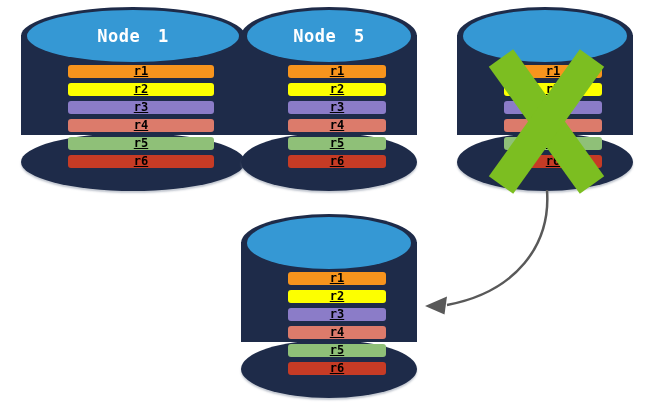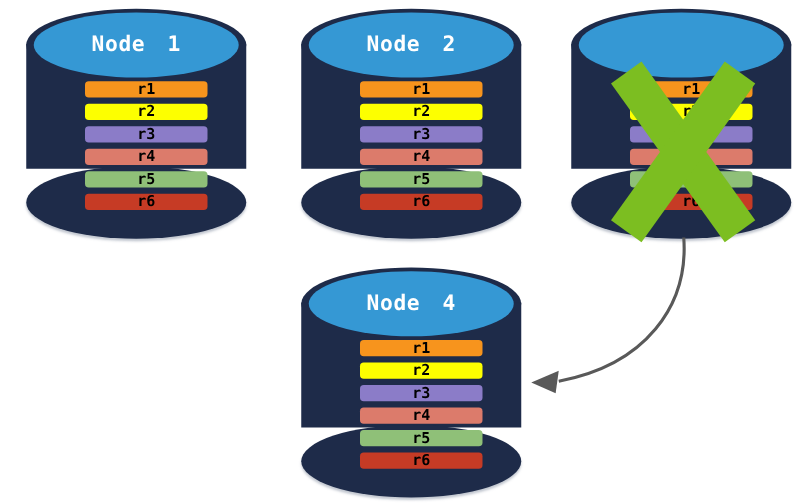--- a/index.html
+++ b/index.html
@@ -15,21 +15,21 @@
     position: relative;
     width: 646px;
     height: 402px;
     background: #ffffff;
   }
   .node {
     position: absolute;
     width: 176px;
     height: 184px;
   }
-  .node.n1 { left: 21px;  top: 7px; }
+  .node.n1 { left: 21px;  top: 7px; padding-left: 48px; }
   .node.n2 { left: 241px; top: 7px; }
   .node.n3 { left: 457px; top: 7px; }
   .node.n4 { left: 241px; top: 214px; }
 
   .cyl-rim {
     position: absolute;
     left: 0; right: 0; top: 0;
     height: 58px;
     background: var(--cylinder-body);
     border-radius: 50%;
@@ -68,20 +68,21 @@
     font-weight: bold;
     line-height: 24px;
     letter-spacing: 0.5px;
     word-spacing: 7px;
     white-space: pre;
   }
   .rows {
     position: absolute;
     left: 47px; right: 31px;
     top: 58px;
+    text-decoration: underline;
   }
   .row {
     height: 13px;
     margin-bottom: 5px;
     border-radius: 3px;
     text-align: center;
     color: var(--row-text);
     font-size: 12px;
     font-weight: bold;
     line-height: 13px;
@@ -113,21 +114,21 @@
       <div class="row" style="background: rgb(143, 192, 120);">r5</div>
       <div class="row" style="background: rgb(198, 59, 37);">r6</div>
     </div>
   </div>
 
   <div class="node n2">
     <div class="cyl-rim"></div>
     <div class="cyl-body"></div>
     <div class="cyl-bottom"></div>
     <div class="cyl-cap"></div>
-    <div class="node-title">Node 2</div>
+    <div class="node-title">Node 5</div>
     <div class="rows">
       <div class="row" style="background: rgb(247, 148, 29);">r1</div>
       <div class="row" style="background: rgb(253, 255, 0);">r2</div>
       <div class="row" style="background: rgb(139, 124, 200);">r3</div>
       <div class="row" style="background: rgb(220, 123, 107);">r4</div>
       <div class="row" style="background: rgb(143, 192, 120);">r5</div>
       <div class="row" style="background: rgb(198, 59, 37);">r6</div>
     </div>
   </div>
 
@@ -144,21 +145,20 @@
       <div class="row" style="background: rgb(143, 192, 120);">r5</div>
       <div class="row" style="background: rgb(198, 59, 37);">r6</div>
     </div>
   </div>
 
   <div class="node n4">
     <div class="cyl-rim"></div>
     <div class="cyl-body"></div>
     <div class="cyl-bottom"></div>
     <div class="cyl-cap"></div>
-    <div class="node-title">Node 4</div>
     <div class="rows">
       <div class="row" style="background: rgb(247, 148, 29);">r1</div>
       <div class="row" style="background: rgb(253, 255, 0);">r2</div>
       <div class="row" style="background: rgb(139, 124, 200);">r3</div>
       <div class="row" style="background: rgb(220, 123, 107);">r4</div>
       <div class="row" style="background: rgb(143, 192, 120);">r5</div>
       <div class="row" style="background: rgb(198, 59, 37);">r6</div>
     </div>
   </div>
 

